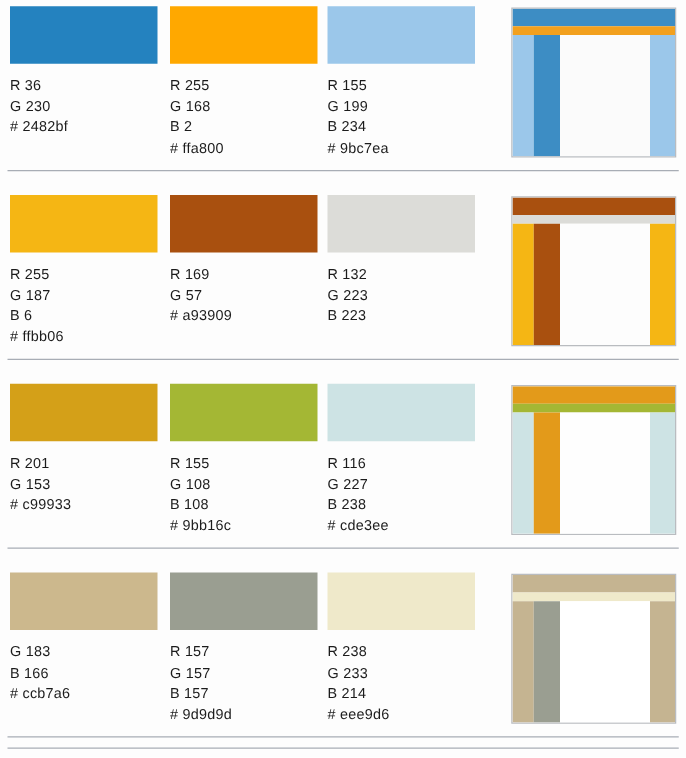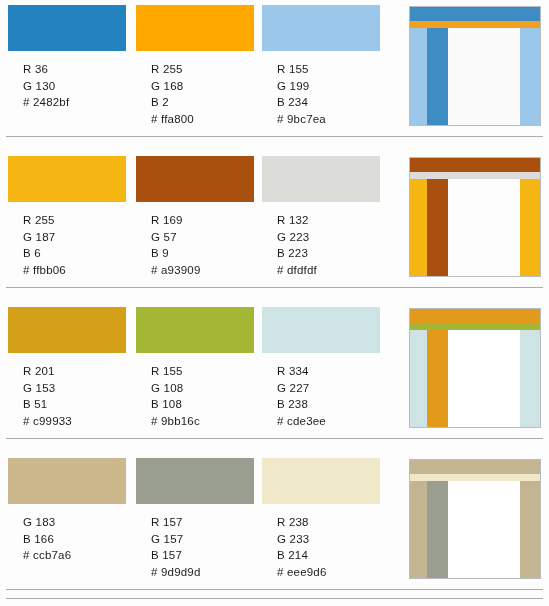--- a/index.html
+++ b/index.html
@@ -51,21 +51,20 @@
   }
   .swatch-info {
     margin-top: 10px;
     font-size: 11.5px;
     line-height: 16.5px;
     color: #1c1c1c;
     letter-spacing: 0.2px;
   }
   .swatch-info div {
     white-space: nowrap;
-    margin-left: 15px;
   }
   
   .preview {
     position: absolute;
     left: 409px;
     top: 6px;
     width: 132px;
     height: 120px;
     border: 1px solid #b9bcc0;
     box-sizing: border-box;
@@ -124,21 +123,21 @@
 </head>
 <body>
 
 <div id="page">
   <div id="rows-host">
       <div class="palette-row" style="top: 0px;">
         <div class="swatch-col c0">
           <div class="swatch-chip" style="background: rgb(36, 130, 191);"></div>
           <div class="swatch-info">
             <div>R 36</div>
-            <div>G 130</div>
+            <div>G 230</div>
             <div># 2482bf</div>
           </div>
         </div>
         <div class="swatch-col c1">
           <div class="swatch-chip" style="background: rgb(255, 168, 0);"></div>
           <div class="swatch-info">
             <div>R 255</div>
             <div>G 168</div>
             <div>B 2</div>
             <div># ffa800</div>
@@ -173,68 +172,65 @@
             <div>G 187</div>
             <div>B 6</div>
             <div># ffbb06</div>
           </div>
         </div>
         <div class="swatch-col c1">
           <div class="swatch-chip" style="background: rgb(169, 80, 15);"></div>
           <div class="swatch-info">
             <div>R 169</div>
             <div>G 57</div>
-            <div>B 9</div>
             <div># a93909</div>
           </div>
         </div>
         <div class="swatch-col c2">
           <div class="swatch-chip" style="background: rgb(220, 220, 216);"></div>
           <div class="swatch-info">
             <div>R 132</div>
             <div>G 223</div>
             <div>B 223</div>
-            <div># dfdfdf</div>
           </div>
         </div>
         <div class="preview" style="background: rgb(253, 253, 253);">
           <div class="pv-header" style="background: rgb(169, 80, 15);"></div>
           <div class="pv-accent" style="background: rgb(220, 220, 216);"></div>
           <div class="pv-body">
             <div class="pv-canvas" style="background: rgb(253, 253, 253);"></div>
             <div class="pv-left-outer" style="background: rgb(245, 182, 20);"></div>
             <div class="pv-left-inner" style="background: rgb(169, 80, 15);"></div>
             <div class="pv-right" style="background: rgb(245, 182, 20);"></div>
           </div>
         </div>
         <div class="row-divider"></div>
       </div>
       <div class="palette-row" style="top: 0px;">
         <div class="swatch-col c0">
           <div class="swatch-chip" style="background: rgb(212, 160, 24);"></div>
           <div class="swatch-info">
             <div>R 201</div>
             <div>G 153</div>
-            <div>B 51</div>
             <div># c99933</div>
           </div>
         </div>
         <div class="swatch-col c1">
           <div class="swatch-chip" style="background: rgb(164, 183, 52);"></div>
           <div class="swatch-info">
             <div>R 155</div>
             <div>G 108</div>
             <div>B 108</div>
             <div># 9bb16c</div>
           </div>
         </div>
         <div class="swatch-col c2">
           <div class="swatch-chip" style="background: rgb(205, 227, 228);"></div>
           <div class="swatch-info">
-            <div>R 334</div>
+            <div>R 116</div>
             <div>G 227</div>
             <div>B 238</div>
             <div># cde3ee</div>
           </div>
         </div>
         <div class="preview" style="background: rgb(254, 254, 254);">
           <div class="pv-header" style="background: rgb(227, 154, 26);"></div>
           <div class="pv-accent" style="background: rgb(164, 183, 52);"></div>
           <div class="pv-body">
             <div class="pv-canvas" style="background: rgb(254, 254, 254);"></div>

